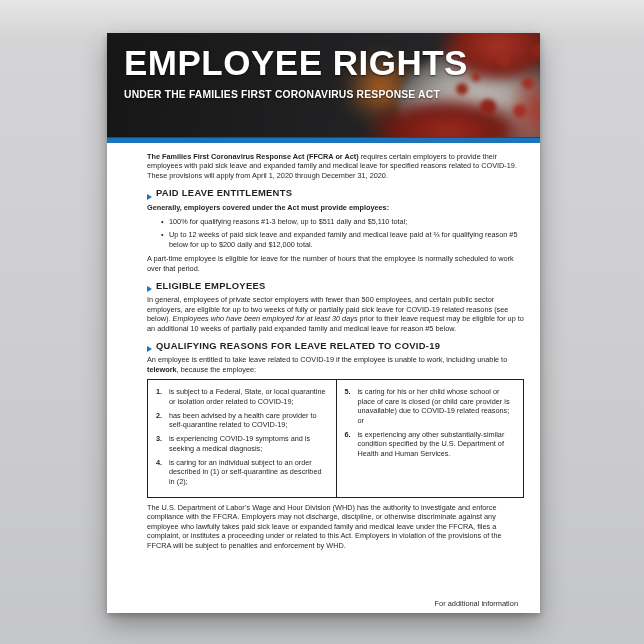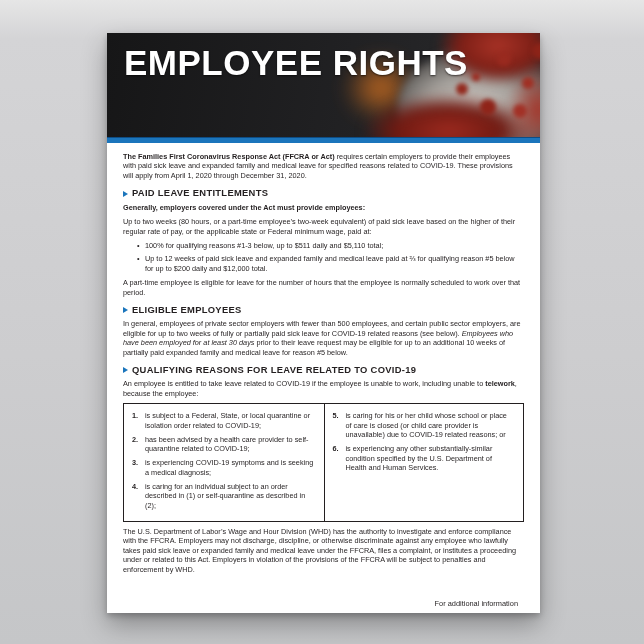--- a/index.html
+++ b/index.html
@@ -39,23 +39,23 @@
   .v-dots{right:60px;top:40px;width:8px;height:8px;background:#9c2b20;filter:blur(2px);
     box-shadow:28px -18px 0 3px #992a1f,52px 6px 0 2px #a03024,12px 30px 0 4px #8f2419,
                44px 34px 0 3px #a23126,-14px 12px 0 2px #932a1e,64px -26px 0 4px #8c2318;}
   .hdr-text{position:relative;z-index:3;padding:12px 0 0 17px;}
   .hdr-title{color:#ffffff;font-weight:bold;font-size:35px;letter-spacing:.5px;line-height:1.05;
     text-shadow:0 1px 2px rgba(0,0,0,.6);}
   .hdr-sub{margin-top:6px;color:#ffffff;font-weight:bold;font-size:10.3px;line-height:1.3;
     letter-spacing:.2px;text-shadow:0 1px 2px rgba(0,0,0,.6);}
   .blue-rule{height:5px;flex:0 0 auto;background:#1b75bc;border-top:1px solid #0e4d85;}
   
-  .content{flex:1 1 auto;padding:9px 16px 0 16px;font-size:7.3px;line-height:1.3;}
+  .content{flex:1 1 auto;padding:9px 16px 0 16px;font-size:7.3px;line-height:1.3;margin-left:24px;}
   .p{margin:0 0 5px 0;}
-  .sec-head{display:flex;align-items:center;margin:7px 0 3px 0;}
+  .sec-head{display:flex;align-items:flex-end;margin:7px 0 3px 0;}
   .arrow{width:0;height:0;border-left:5px solid #1b75bc;border-top:3.5px solid transparent;
     border-bottom:3.5px solid transparent;margin-right:4px;flex:0 0 auto;}
   .sec-title{font-weight:bold;font-size:9.4px;letter-spacing:.3px;color:#231f20;}
   .bold{font-weight:bold;}
   .italic{font-style:italic;}
   ul.bullets{margin:0 0 5px 0;padding:0 0 0 22px;list-style:none;}
   ul.bullets li{position:relative;margin:0 0 3.5px 0;}
   ul.bullets li:before{content:"•";position:absolute;left:-8px;top:0;}
   
   .reason-box{display:grid;grid-template-columns:1fr 1fr;border:1.5px solid #231f20;
@@ -80,35 +80,35 @@
       <div class="virus v-orange"></div>
       <div class="virus v-orange2"></div>
       <div class="virus v-gray"></div>
       <div class="virus v-red-tr"></div>
       <div class="virus v-red-br"></div>
       <div class="virus v-red-mid"></div>
       <div class="virus v-dots"></div>
       <div class="hdr-text">
         <div class="hdr-title">EMPLOYEE RIGHTS</div>
         <div class="hdr-sub">
+          <div>UNDER THE FAMILIES FIRST CORONAVIRUS RESPONSE ACT</div>
         </div>
       </div>
     </div>
     <div class="blue-rule"></div>
 
     <div class="content">
 
       <p class="p"><span class="bold">The Families First Coronavirus Response Act (FFCRA or Act)</span><span> requires certain employers to provide their employees with paid sick leave and expanded family and medical leave for specified reasons related to COVID-19. These provisions will apply from April 1, 2020 through December 31, 2020.</span></p>
 
       <div class="sec-head">
         <span class="arrow"></span>
         <span class="sec-title">PAID LEAVE ENTITLEMENTS</span>
       </div>
       <p class="p bold">Generally, employers covered under the Act must provide employees:</p>
-      <p class="p">Up to two weeks (80 hours, or a part-time employee’s two-week equivalent) of paid sick leave based on the higher of their regular rate of pay, or the applicable state or Federal minimum wage, paid at:</p>
       <ul class="bullets">
         <li>100% for qualifying reasons #1-3 below, up to $511 daily and $5,110 total;</li>
         <li>Up to 12 weeks of paid sick leave and expanded family and medical leave paid at ⅔ for qualifying reason #5 below for up to $200 daily and $12,000 total.</li>
       </ul>
       <p class="p">A part-time employee is eligible for leave for the number of hours that the employee is normally scheduled to work over that period.</p>
 
       <div class="sec-head">
         <span class="arrow"></span>
         <span class="sec-title">ELIGIBLE EMPLOYEES</span>
       </div>

